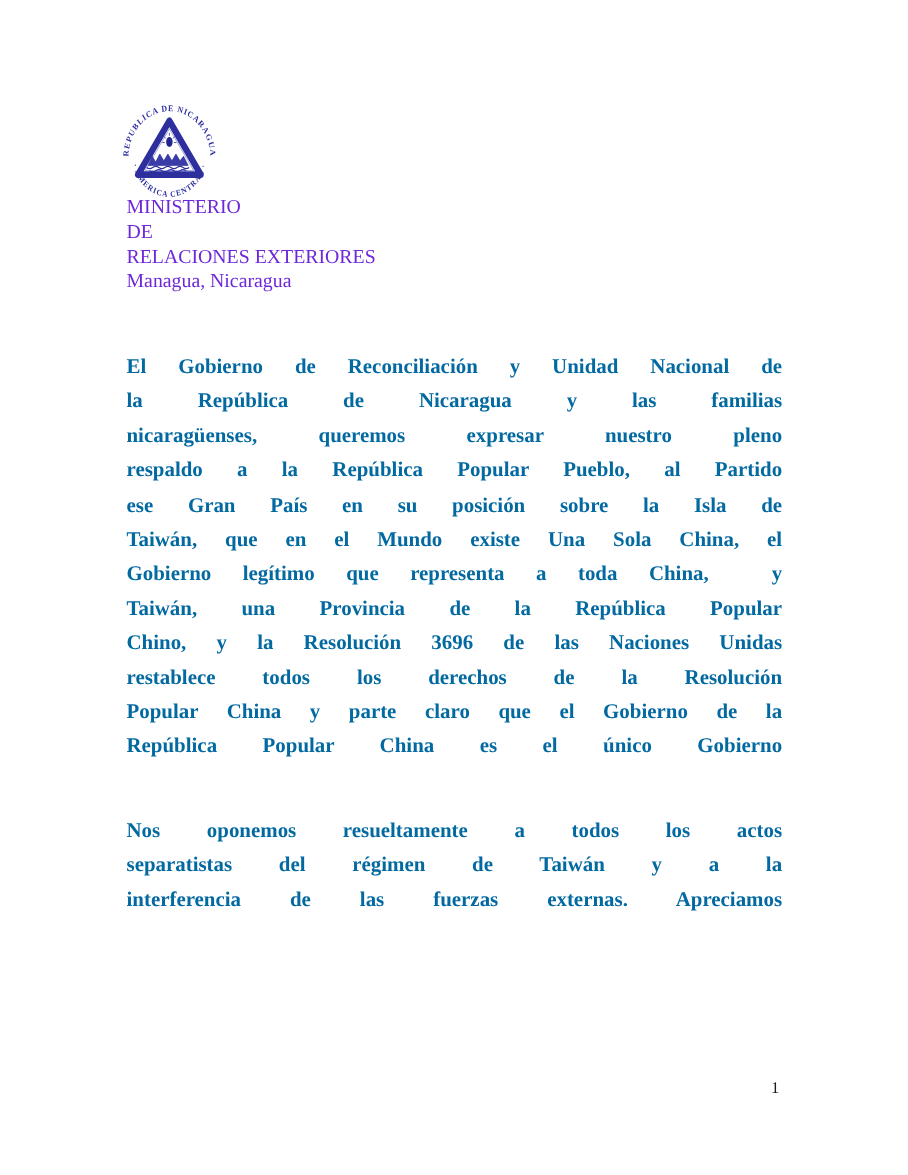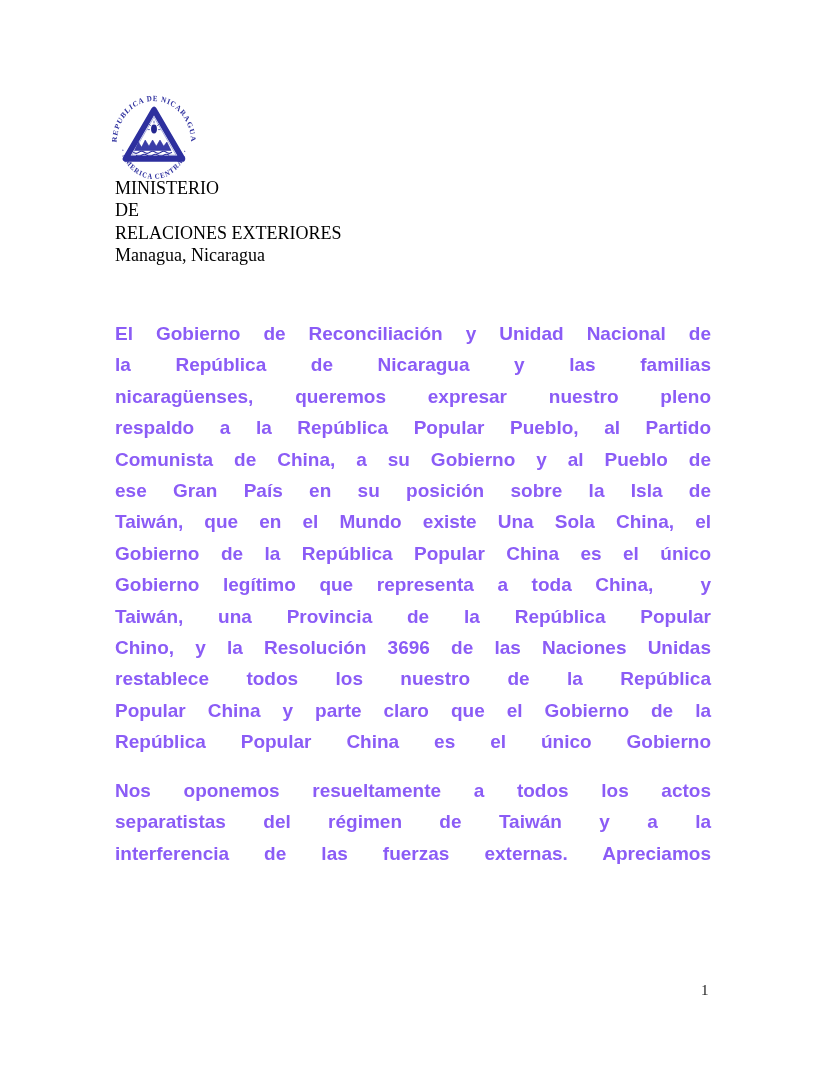--- a/index.html
+++ b/index.html
@@ -32,37 +32,37 @@
   }
 
   
   .header-block {
     position: absolute;
     left: 115px;
     top: 177px;
     font-size: 18px;
     line-height: 22.4px;
     font-family: "Liberation Serif", serif;
-    color: #000000;
+    color: #6d28d9;
     white-space: nowrap;
   }
 
   
   .body-text {
     position: absolute;
     left: 115px;
     top: 318px;
     width: 596px;
-    font-family: Liberation Sans, sans-serif;
+    font-family: Liberation Serif, serif;
     font-weight: bold;
     font-size: 19px;
     line-height: 31.4px;
-    color: #8b5cf6;
+    color: #0369a1;
   }
-  .paragraph + .paragraph { margin-top: 17px; }
+  .paragraph + .paragraph { margin-top: 45px; }
   .line {
     text-align: justify;
     text-align-last: justify;
   }
   .line.endline {
     text-align-last: left;
   }
 
   
   .page-number {
@@ -115,28 +115,26 @@
   <div>RELACIONES EXTERIORES</div>
   <div>Managua, Nicaragua</div>
 </div>
 
 <div class="body-text">
   <div class="paragraph">
     <div class="line">El Gobierno de Reconciliación y Unidad Nacional de</div>
     <div class="line">la República de Nicaragua y las familias</div>
     <div class="line">nicaragüenses, queremos expresar nuestro pleno</div>
     <div class="line">respaldo a la República Popular Pueblo, al Partido</div>
-    <div class="line">Comunista de China, a su Gobierno y al Pueblo de</div>
     <div class="line">ese Gran País en su posición sobre la Isla de</div>
     <div class="line">Taiwán, que en el Mundo existe Una Sola China, el</div>
-    <div class="line">Gobierno de la República Popular China es el único</div>
     <div class="line">Gobierno legítimo que representa a toda China,&nbsp; y</div>
     <div class="line">Taiwán, una Provincia de la República Popular</div>
     <div class="line">Chino, y la Resolución 3696 de las Naciones Unidas</div>
-    <div class="line">restablece todos los nuestro de la República</div>
+    <div class="line">restablece todos los derechos de la Resolución</div>
     <div class="line">Popular China y parte claro que el Gobierno de la</div>
     <div class="line">República Popular China es el único Gobierno</div>
   </div>
   <div class="paragraph">
     <div class="line">Nos oponemos resueltamente a todos los actos</div>
     <div class="line">separatistas del régimen de Taiwán y a la</div>
     <div class="line">interferencia de las fuerzas externas. Apreciamos</div>
   </div>
 </div>
 

